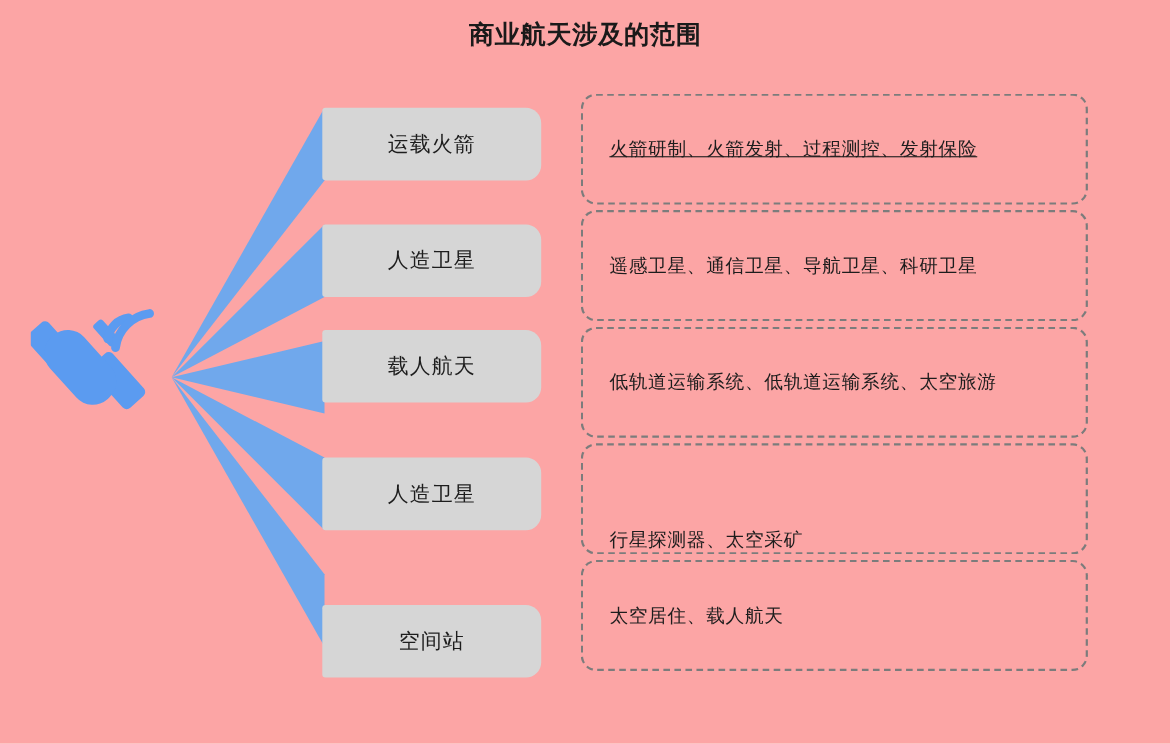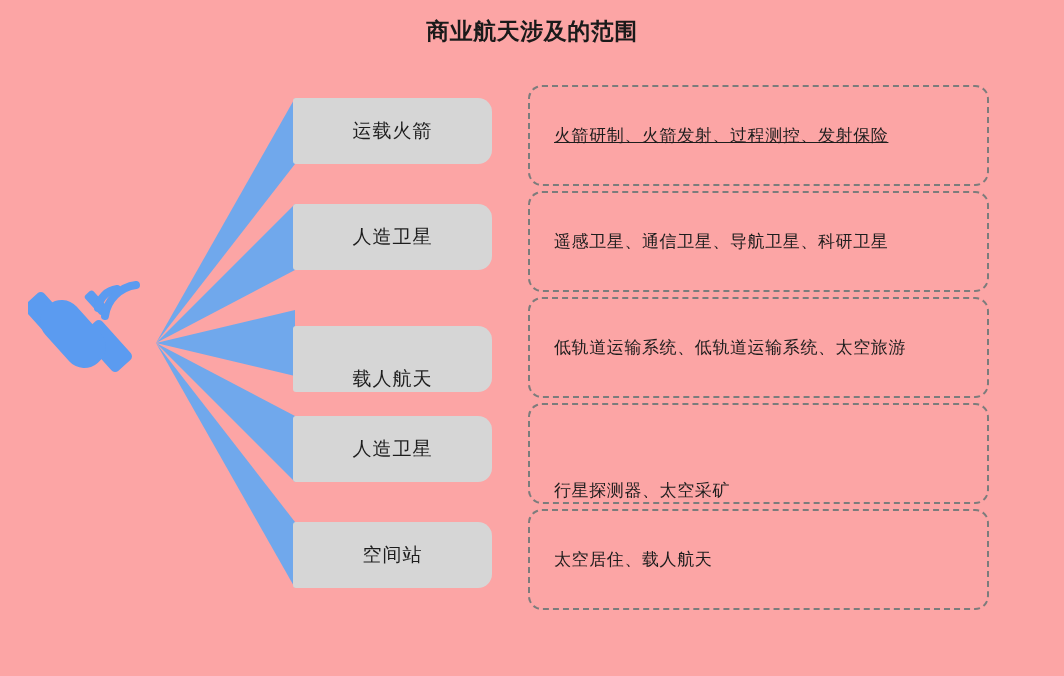--- a/index.html
+++ b/index.html
@@ -125,27 +125,27 @@
       <path d="M 77 48 A 36 36 0 0 1 108 17" fill="none" stroke="#5b9bf0" stroke-width="8" stroke-linecap="round"></path>
     </g>
   </svg>
 
   <div class="cat-box" style="top:98px;">
     <span>运载火箭</span>
   </div>
   <div class="cat-box" style="top:204px;">
     <span>人造卫星</span>
   </div>
-  <div class="cat-box" style="top:326px;align-items:flex-end;">
+  <div class="cat-box" style="top:300px;">
     <span>载人航天</span>
   </div>
   <div class="cat-box" style="top:416px;">
     <span>人造卫星</span>
   </div>
-  <div class="cat-box" style="top:522px;">
+  <div class="cat-box" style="top:550px;">
     <span>空间站</span>
   </div>
 
   <div class="detail-box" style="top:85px;text-decoration:underline;">
     <span>火箭研制、火箭发射、过程测控、发射保险</span>
   </div>
   <div class="detail-box" style="top:191px;font-family:Liberation Serif, serif;">
     <span>遥感卫星、通信卫星、导航卫星、科研卫星</span>
   </div>
   <div class="detail-box" style="top:297px;">

